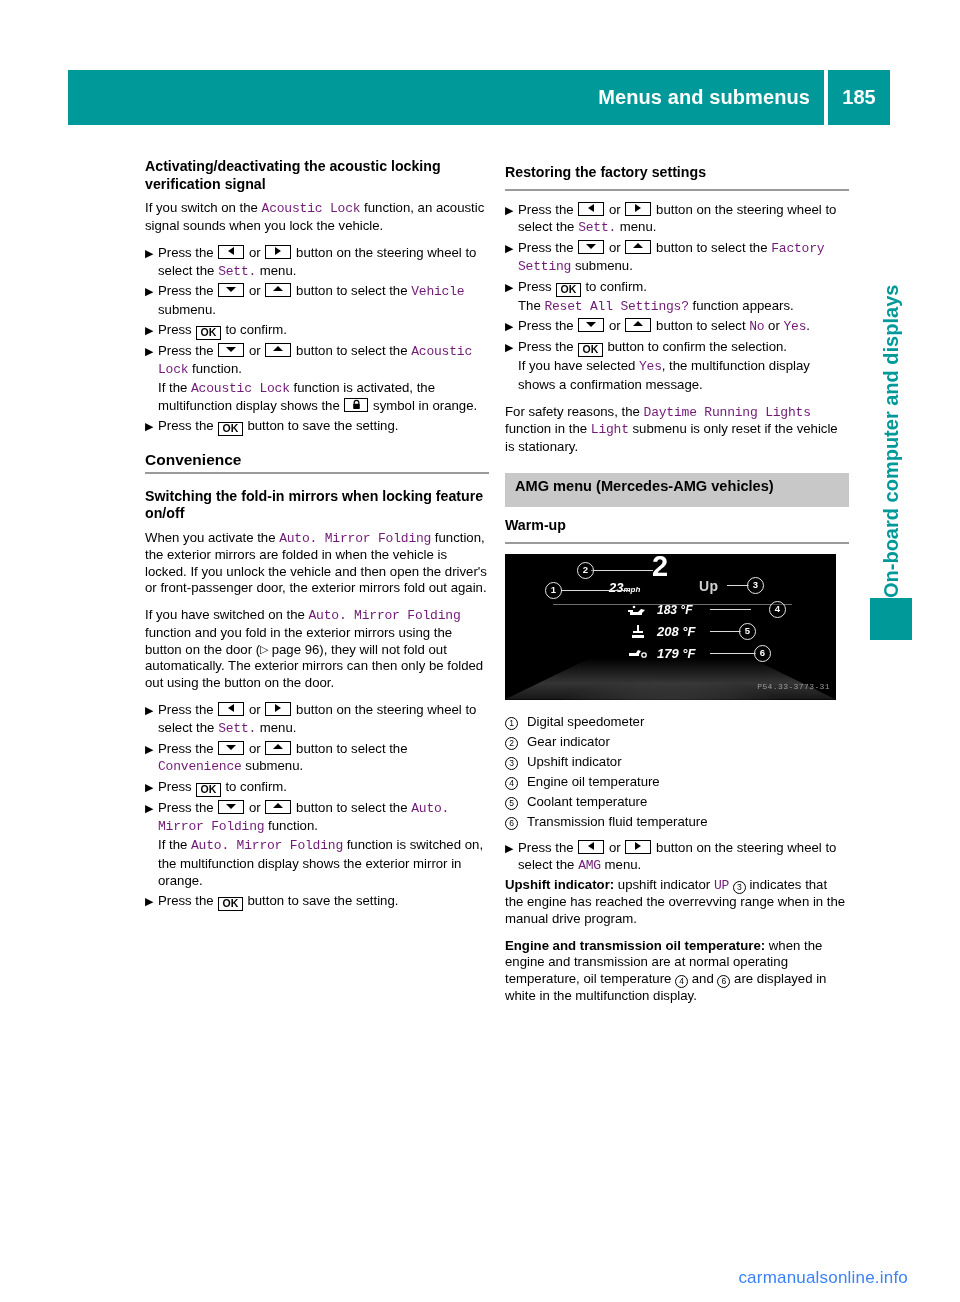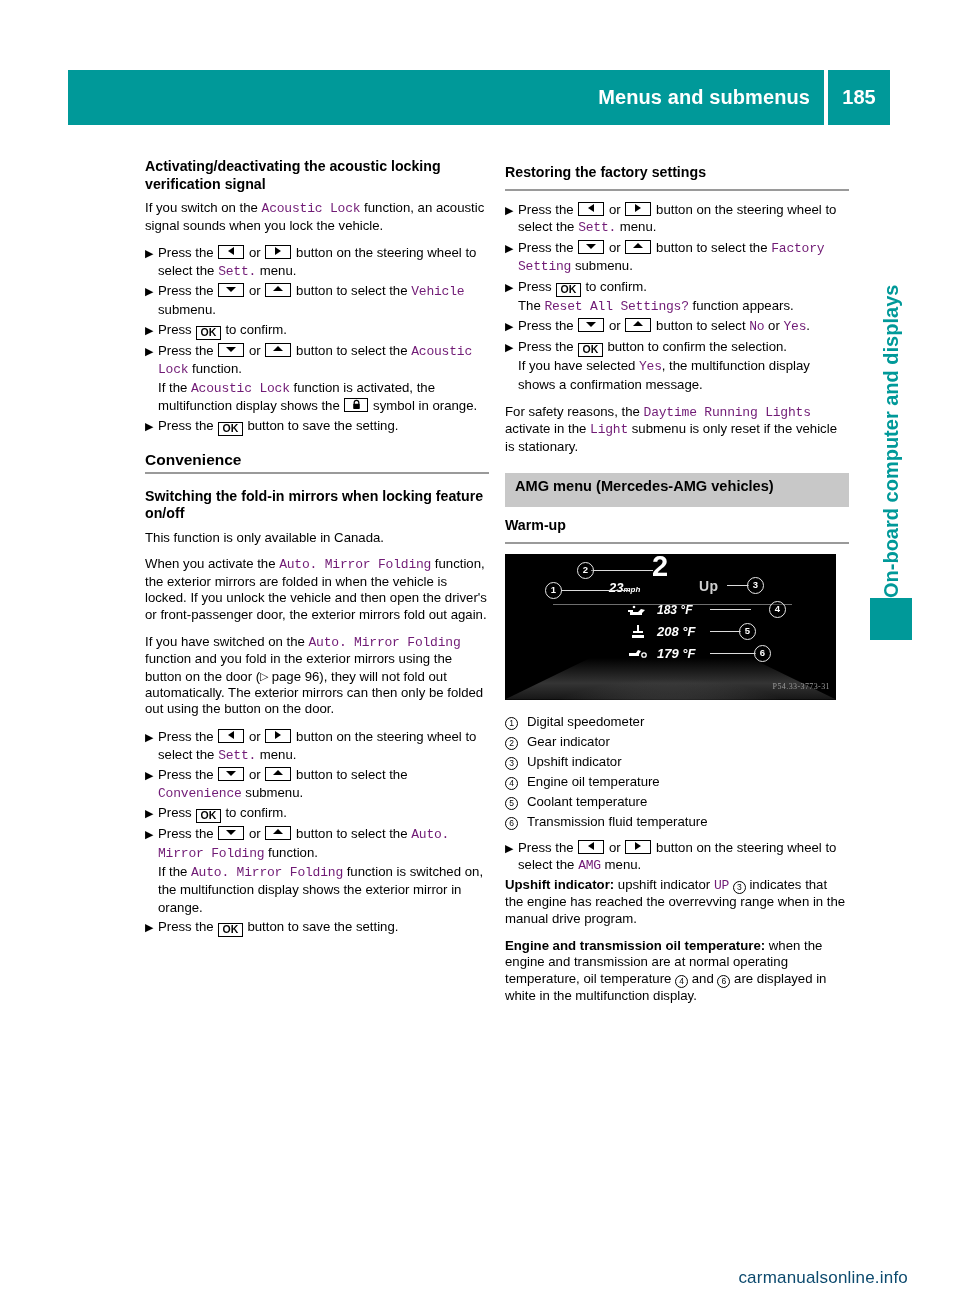--- a/index.html
+++ b/index.html
@@ -133,21 +133,21 @@
   .fig-speed .u{ font-size:8px; font-style:italic; }
   .fig-up{
     left:194px; top:24px; font-size:14px; font-style:normal;
     color:#cfcfcf; font-weight:bold; letter-spacing:0.5px;
   }
   .fig-t1{ left:152px; top:48px; font-size:12px; font-weight:bold; }
   .fig-t2{ left:152px; top:70px; font-size:13px; font-weight:bold; }
   .fig-t3{ left:152px; top:92px; font-size:13px; font-weight:bold; }
   .fig-code{
     position:absolute; right:6px; bottom:4px; color:#9a9a9a;
-    font-size:8px; letter-spacing:0.4px; font-family:Liberation Serif, serif;
+    font-size:8px; letter-spacing:0.4px; font-family:Liberation Mono, monospace;
   }
   .cb{
     position:absolute; width:17px; height:17px; border-radius:50%;
     border:1.6px solid #e8e8e8; color:#fff; font-size:9.5px;
     line-height:14px; text-align:center; font-weight:bold;
     background:rgba(0,0,0,0.35);
   }
   .lead{ position:absolute; height:1.4px; background:#dcdcdc; }
   .ficon{ position:absolute; }
 
@@ -160,21 +160,21 @@
   .circ{
     display:inline-block; width:13px; height:13px; border:1.1px solid #000;
     border-radius:50%; font-size:8.5px; line-height:11.5px; text-align:center;
     vertical-align:-1px; font-family:"Liberation Sans",sans-serif;
   }
   .leg-lbl{ flex:1; font-size:13.2px; }
 
   
   .watermark{
     position:absolute; right:52px; bottom:14px;
-    color:#0c4a6e; font-size:17px; letter-spacing:0.2px;
+    color:#3b82f6; font-size:17px; letter-spacing:0.2px;
   }
 </style>
 </head>
 <body>
 
 <div class="header-bar">
   <div class="header-title-box">
     <span class="header-title">Menus and submenus</span>
   </div>
   <div class="header-sep"></div>
@@ -233,21 +233,20 @@
         <span class="step-arrow">▶</span>
         <span class="step-body">Press the <span class="key ok">OK</span> button to save the setting.</span>
       </div>
     </div>
 
   <div class="h-section">Convenience</div>
   <div class="rule"></div>
 
   <div class="h-sub">Switching the fold-in mirrors when locking feature on/off</div>
 
-  <p>This function is only available in Canada.</p>
 
   <p>
     <span>When you activate the </span><span class="mono">Auto. Mirror Folding</span><span> function, the exterior mirrors are folded in when the vehicle is locked. If you unlock the vehicle and then open the driver's or front-passenger door, the exterior mirrors fold out again.</span>
   </p>
 
   <p>
     <span>If you have switched on the </span><span class="mono">Auto. Mirror Folding</span><span> function and you fold in the exterior mirrors using the button on the door (</span><span class="pref">▷&nbsp;</span><span>page 96</span><span>), they will not fold out automatically. The exterior mirrors can then only be folded out using the button on the door.</span>
   </p>
 
   <div id="left-steps-2">
@@ -320,21 +319,21 @@
               <path d="M7 2 L12 7 L2 7 Z" fill="#000"></path>
             </svg></span> button to select <span class="mono">No</span> or <span class="mono">Yes</span>.</span>
       </div>
       <div class="step">
         <span class="step-arrow">▶</span>
         <span class="step-body">Press the <span class="key ok">OK</span> button to confirm the selection.<br>If you have selected <span class="mono">Yes</span>, the multifunction display shows a confirmation message.</span>
       </div>
     </div>
 
   <p style="margin-top:10px">
-    <span>For safety reasons, the </span><span class="mono">Daytime Running Lights</span><span> activate in the </span><span class="mono">Light</span><span> submenu is only reset if the vehicle is stationary.</span>
+    <span>For safety reasons, the </span><span class="mono">Daytime Running Lights</span><span> function in the </span><span class="mono">Light</span><span> submenu is only reset if the vehicle is stationary.</span>
   </p>
 
   <div class="banner">AMG menu (Mercedes-AMG vehicles)</div>
 
   <div class="h-sub" style="margin-top:6px">Warm-up</div>
   <div class="rule"></div>
 
   <div class="figure">
     <div class="fig-grad"></div>
     <div class="fig-road"></div>

